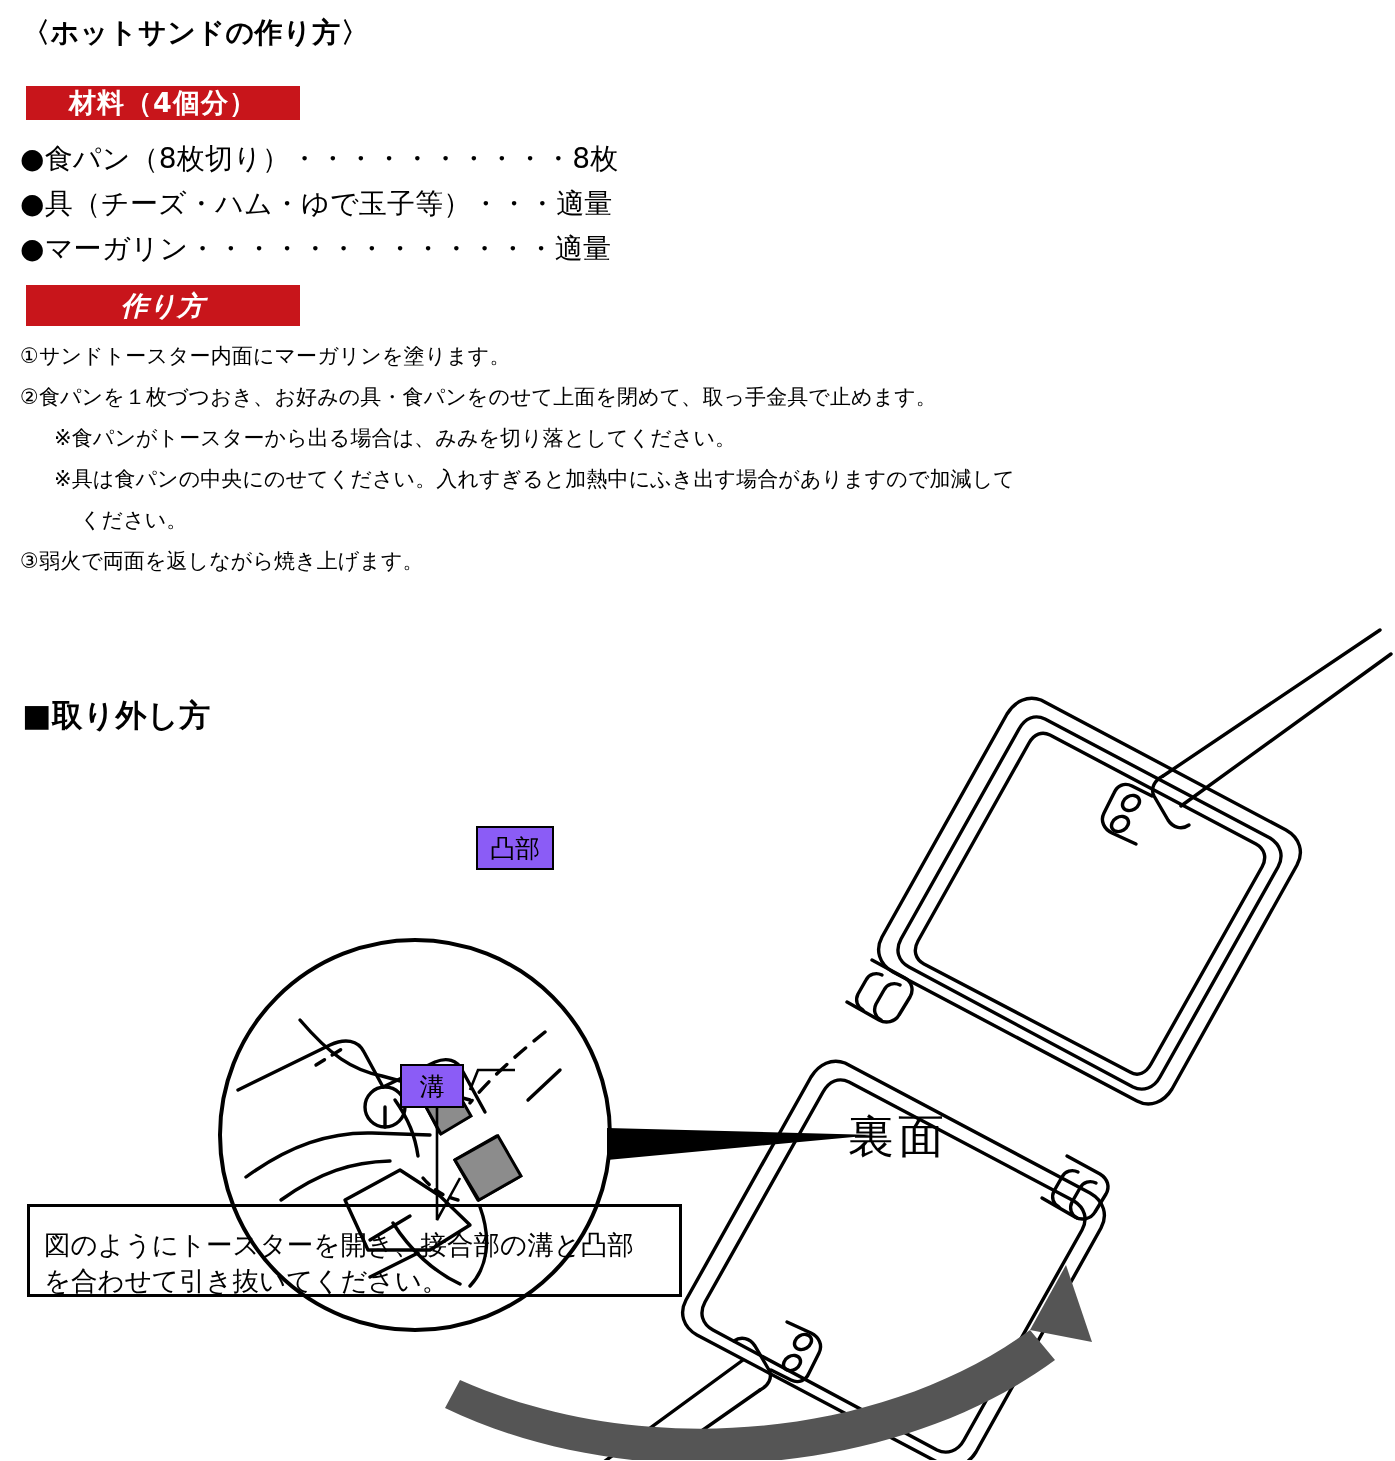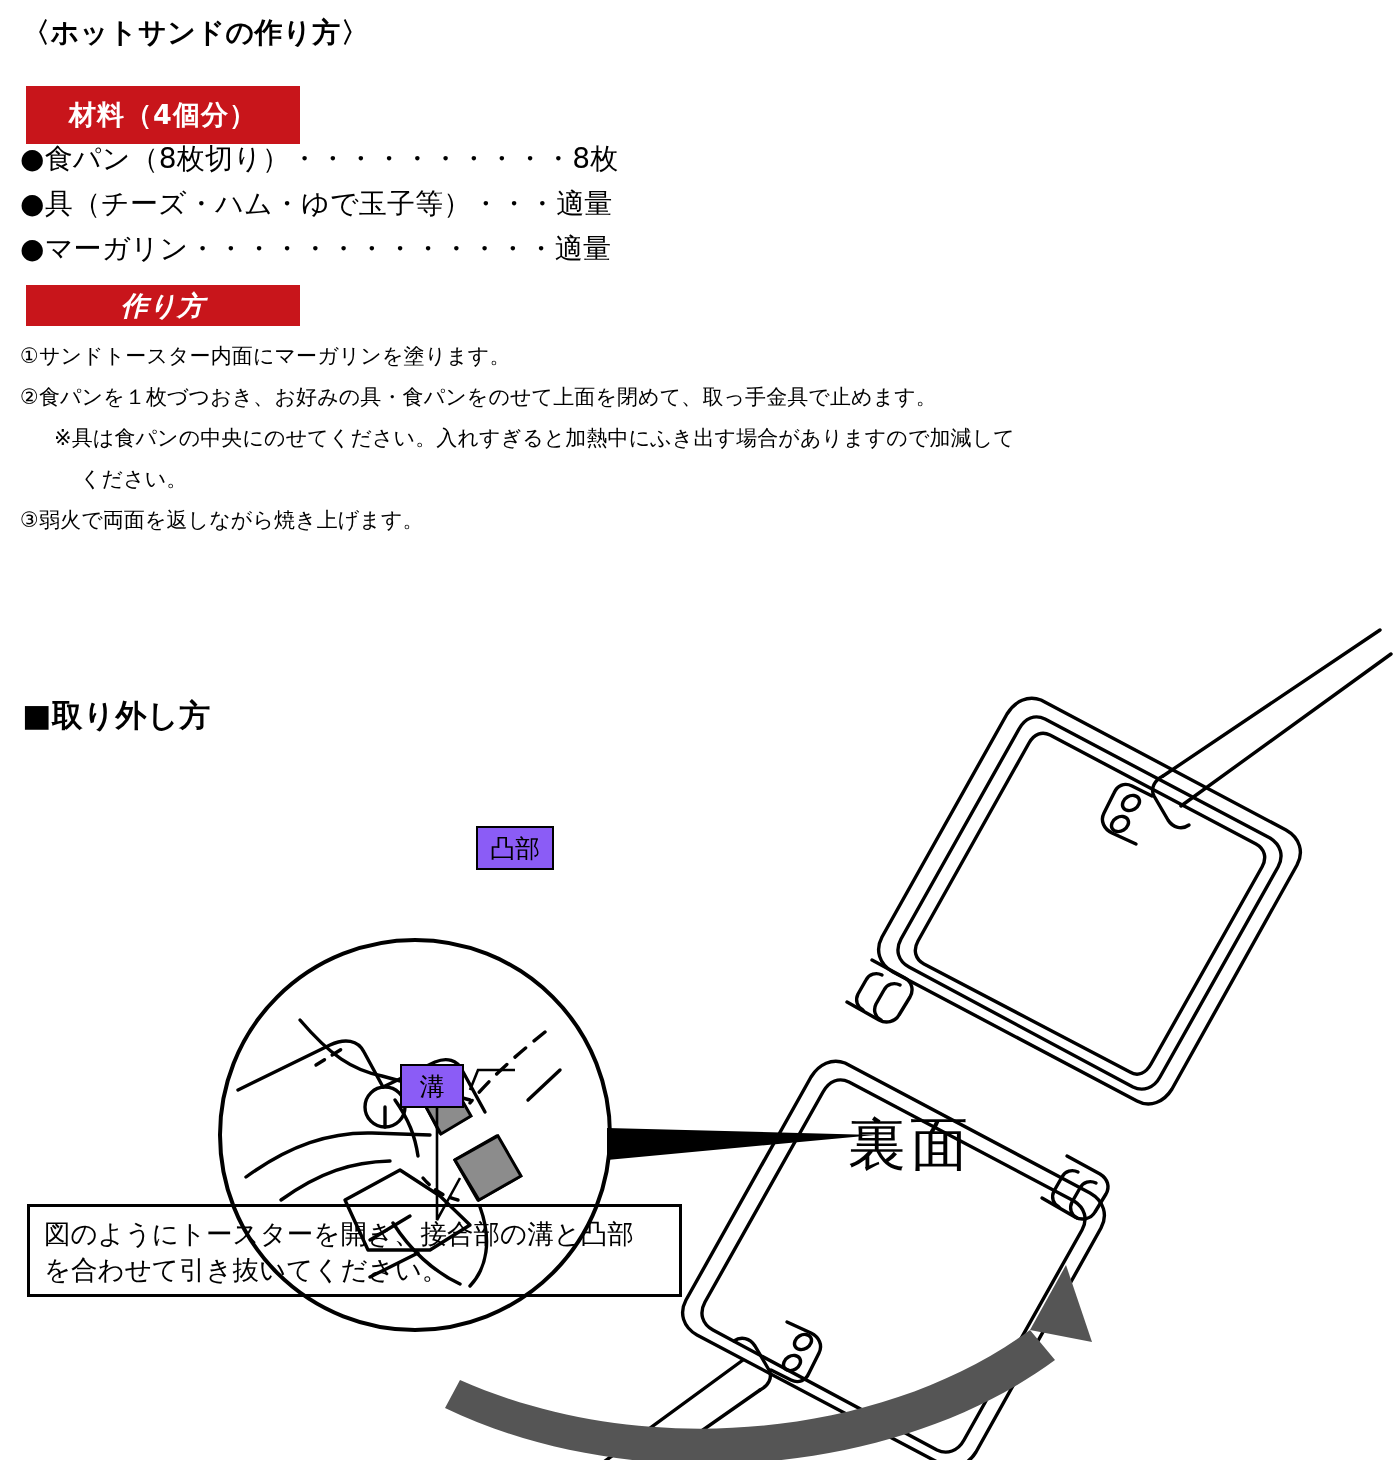--- a/index.html
+++ b/index.html
@@ -39,21 +39,21 @@
     font-size: 27px;
     display: flex;
     align-items: center;
     justify-content: center;
     letter-spacing: 1px;
   }
   .red-label.ingredients {
     left: 26px;
     top: 86px;
     width: 274px;
-    height: 58px;
+    height: 34px;
   }
   .red-label.method {
     left: 26px;
     top: 285px;
     width: 274px;
     height: 41px;
     font-style: italic;
   }
 
   
@@ -104,21 +104,21 @@
   }
 
   .note-box {
     position: absolute;
     left: 27px;
     top: 1204px;
     width: 655px;
     height: 93px;
     border: 3px solid #000;
     box-sizing: border-box;
-    padding: 9px 14px 0 14px;
+    padding: 20px 14px 0 14px;
   }
   .note-line {
     font-size: 26.5px;
     line-height: 36px;
     white-space: nowrap;
   }
 
   
   .callout {
     position: absolute;
@@ -141,21 +141,21 @@
     left: 400px;
     top: 1064px;
     width: 64px;
     height: 44px;
   }
 
   .uramen-label {
     position: absolute;
     left: 848px;
     top: 1106px;
-    font-size: 58px;
+    font-size: 46px;
     letter-spacing: 4px;
     font-weight: 500;
   }
 </style>
 </head>
 <body>
 
 <div class="page">
 
   <div class="doc-title">〈ホットサンドの作り方〉</div>
@@ -164,20 +164,21 @@
   <div class="ingredient-list">
     <div class="ingredient-row">●食パン（8枚切り）・・・・・・・・・・8枚</div>
     <div class="ingredient-row">●具（チーズ・ハム・ゆで玉子等）・・・適量</div>
     <div class="ingredient-row">●マーガリン・・・・・・・・・・・・・適量</div>
   </div>
 
   <div class="red-label method">作り方</div>
   <div class="method-list">
     <div class="method-row">①サンドトースター内面にマーガリンを塗ります。</div>
     <div class="method-row">②食パンを１枚づつおき、お好みの具・食パンをのせて上面を閉めて、取っ手金具で止めます。</div>
+    <div class="method-row indent1">※食パンがトースターから出る場合は、みみを切り落としてください。</div>
     <div class="method-row indent1">※具は食パンの中央にのせてください。入れすぎると加熱中にふき出す場合がありますので加減して</div>
     <div class="method-row indent2">ください。</div>
     <div class="method-row">③弱火で両面を返しながら焼き上げます。</div>
   </div>
 
   <div class="section-heading">■取り外し方</div>
 
   <div class="figure-area">
     <svg width="1395" height="860" viewBox="0 0 1395 860" xmlns="http://www.w3.org/2000/svg">
       <g fill="none" stroke="#000" stroke-width="3.4" stroke-linejoin="round" stroke-linecap="round">

